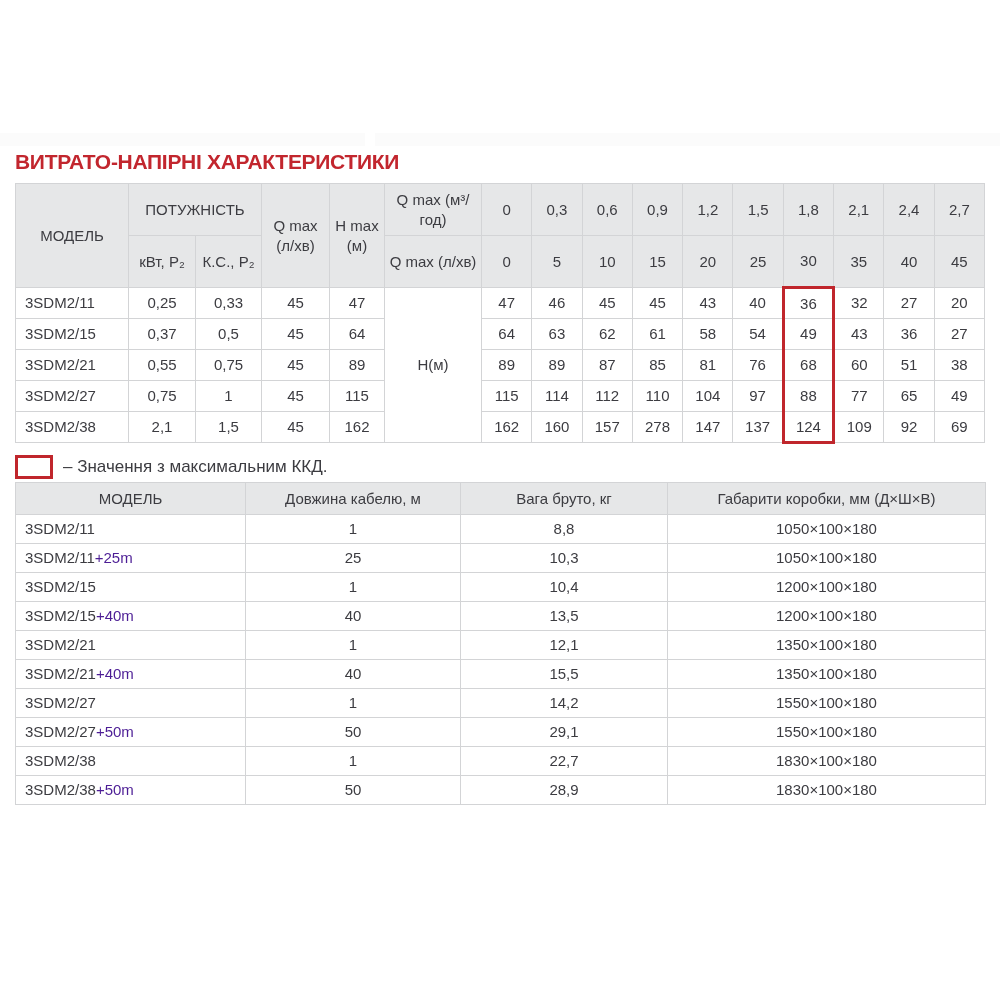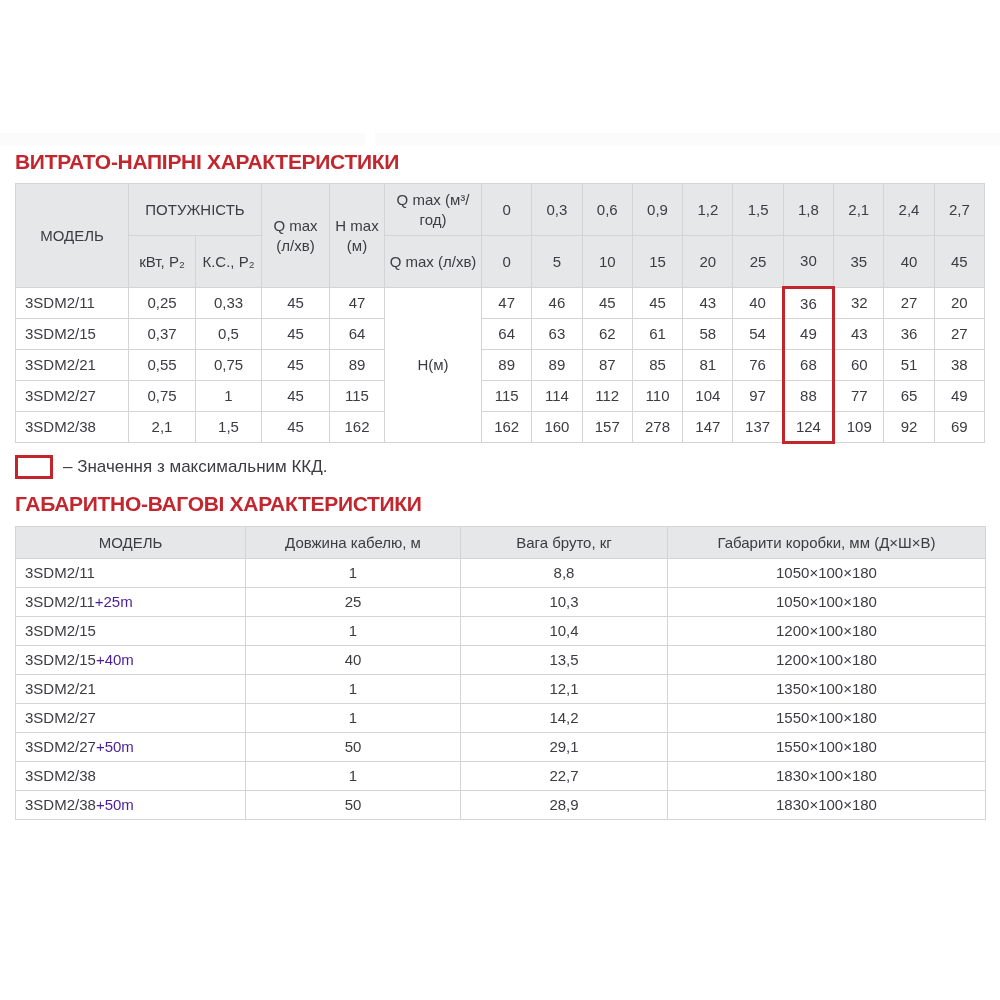--- a/index.html
+++ b/index.html
@@ -218,21 +218,20 @@
         <td>69</td>
       </tr>
     </tbody>
   </table>
 
   <div class="legend">
     <span class="legend-box"></span>
     <span class="legend-text">– Значення з максимальним ККД.</span>
   </div>
 
-  <h1 class="sec-title second">ГАБАРИТНО-ВАГОВІ ХАРАКТЕРИСТИКИ</h1>
 
   <table class="t2">
     <colgroup>
       <col style="width:230px">
         <col style="width:215px">
         <col style="width:207px">
         <col style="width:318px">
     </colgroup>
     <thead>
       <tr>
@@ -267,20 +266,26 @@
         <td>13,5</td>
         <td>1200×100×180</td>
       </tr>
       <tr>
         <td class="model-cell"><span>3SDM2/21</span><span class="suffix"></span></td>
         <td>1</td>
         <td>12,1</td>
         <td>1350×100×180</td>
       </tr>
       <tr>
+        <td class="model-cell"><span>3SDM2/21</span><span class="suffix">+40m</span></td>
+        <td>40</td>
+        <td>15,5</td>
+        <td>1350×100×180</td>
+      </tr>
+      <tr>
         <td class="model-cell"><span>3SDM2/27</span><span class="suffix"></span></td>
         <td>1</td>
         <td>14,2</td>
         <td>1550×100×180</td>
       </tr>
       <tr>
         <td class="model-cell"><span>3SDM2/27</span><span class="suffix">+50m</span></td>
         <td>50</td>
         <td>29,1</td>
         <td>1550×100×180</td>

